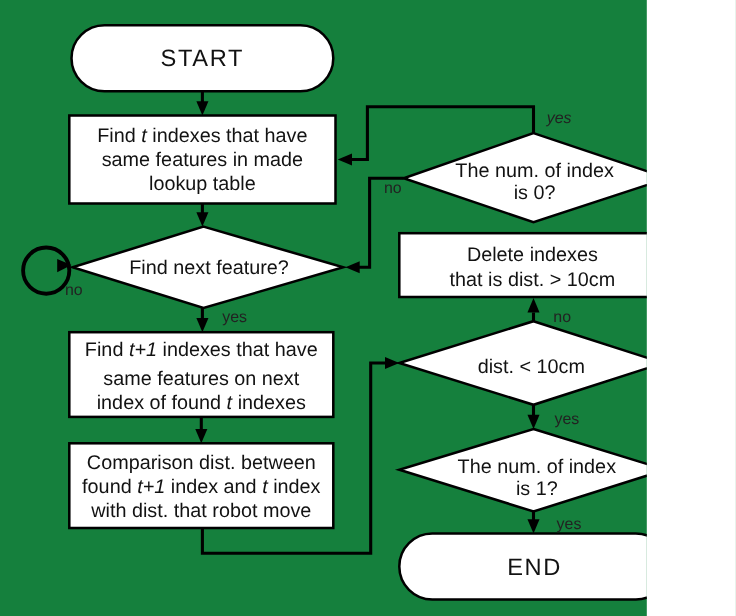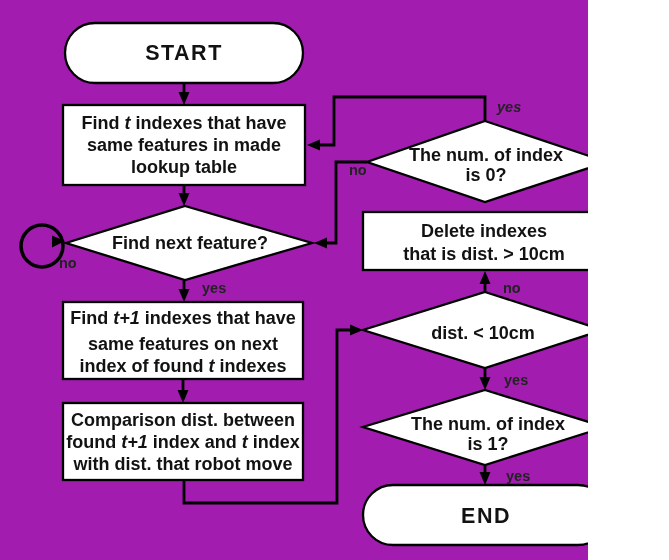--- a/index.html
+++ b/index.html
@@ -1,24 +1,23 @@
 <!DOCTYPE html>
 <html><head>
 <meta charset="utf-8">
 <style>
   html, body { margin: 0; padding: 0; }
   body { background: #ffffff; }
   #stage {
     position: relative;
     width: 588px;
     height: 560px;
-    background: #a21caf;
+    background: #15803d;
     overflow: hidden;
     font-family: "Liberation Sans", sans-serif;
-    font-weight: bold;
   }
   svg { position: absolute; left: 0; top: 0; }
   .shape  { fill: #ffffff; stroke: #000000; stroke-width: 2.3; }
   .edge   { fill: none; stroke: #000000; stroke-width: 2.8; stroke-linejoin: miter; }
   .loop   { fill: none; stroke: #000000; stroke-width: 3.5; }
   .ah     { fill: #000000; stroke: none; }
   text    { fill: #121212; font-family: "Liberation Sans", sans-serif; }
   .node-text { font-size: 18px; text-anchor: middle; }
   .term-text { font-size: 21.5px; text-anchor: middle; letter-spacing: 1.5px; }
   .lbl       { font-size: 14.5px; fill: #222222; }

